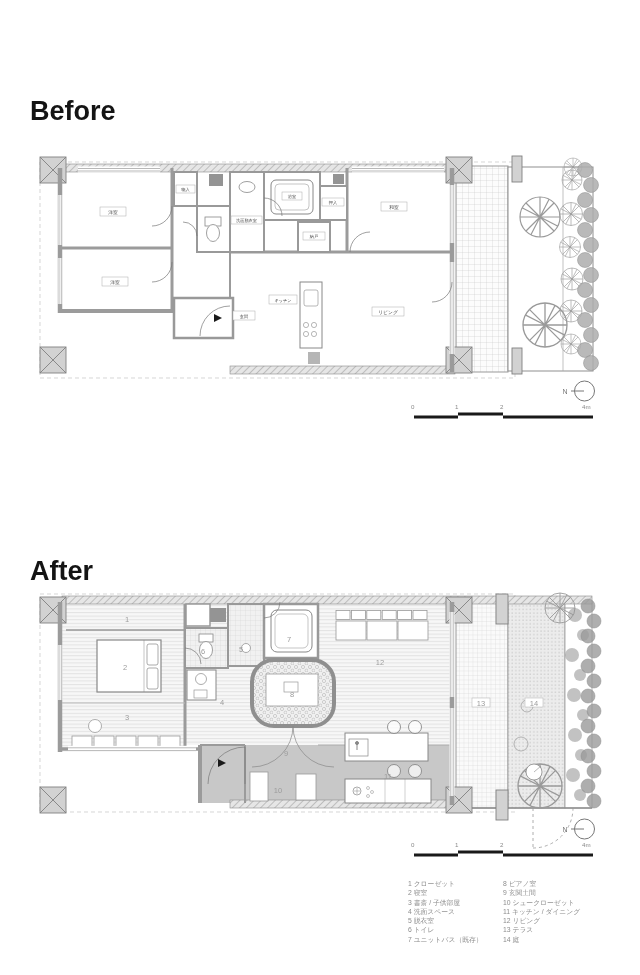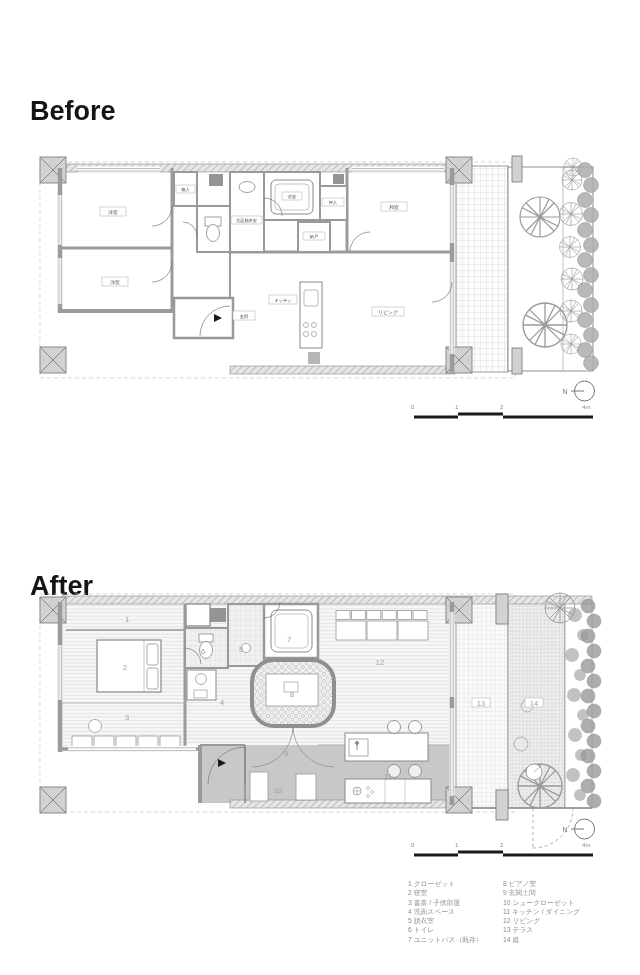--- a/index.html
+++ b/index.html
@@ -1,20 +1,20 @@
 <!DOCTYPE html>
 <html><head>
 <meta charset="utf-8">
 <style>
   html,body{margin:0;padding:0;background:#fff;}
   .page{position:relative;width:640px;height:975px;background:#ffffff;overflow:hidden;
         font-family:"Liberation Sans",sans-serif;}
   .title{position:absolute;left:30px;margin:0;font-size:27px;font-weight:700;color:#141414;letter-spacing:0;}
   #before-title{top:96px;}
-  #after-title{top:571px;}
+  #after-title{top:556px;}
   svg.plan{position:absolute;left:0;}
   #before-svg{top:150px;}
   #after-svg{top:590px;}
   svg text{font-family:"Liberation Sans",sans-serif;}
   .rl{font-size:4.8px;fill:#3d3d3d;text-anchor:middle;}
   .rls{font-size:4.2px;fill:#3d3d3d;text-anchor:middle;}
   .num{font-size:7.5px;fill:#9c9c9c;text-anchor:middle;}
   .tick{font-size:6.2px;fill:#8a8a8a;}
   .nn{font-size:7px;fill:#777;text-anchor:middle;}
   .legend{position:absolute;top:879px;left:408px;display:flex;}

